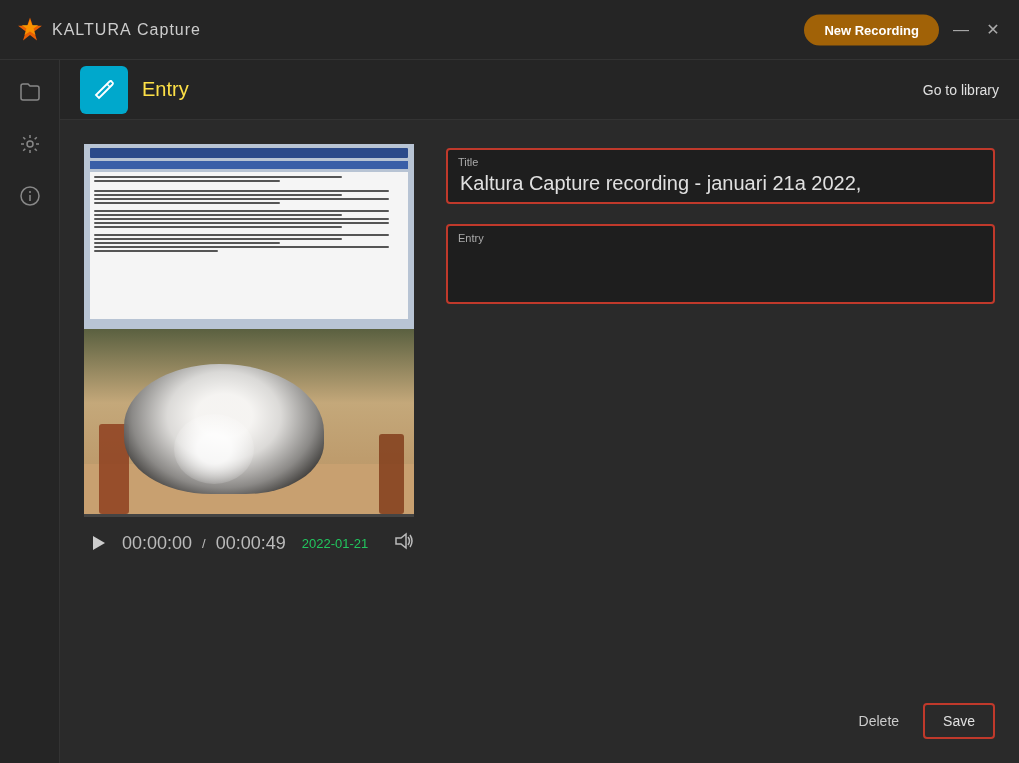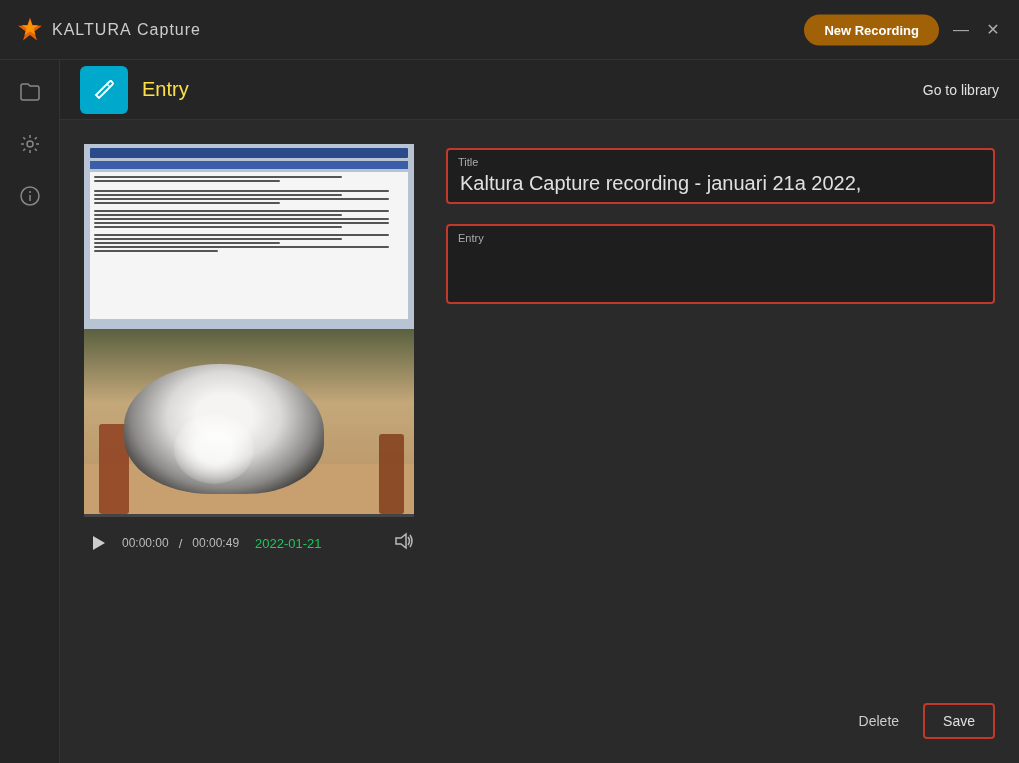--- a/index.html
+++ b/index.html
@@ -236,21 +236,21 @@
       width: 28px;
       height: 28px;
       display: flex;
       align-items: center;
       justify-content: center;
       cursor: pointer;
       color: #ccc;
       font-size: 16px;
     }
     .time-display {
-      font-size: 12px;
+      font-size: 18px;
       color: #bbb;
     }
     .date-display {
       font-size: 13px;
       color: #22c55e;
       margin-left: 6px;
     }
     .volume-icon {
       margin-left: auto;
       color: #bbb;

